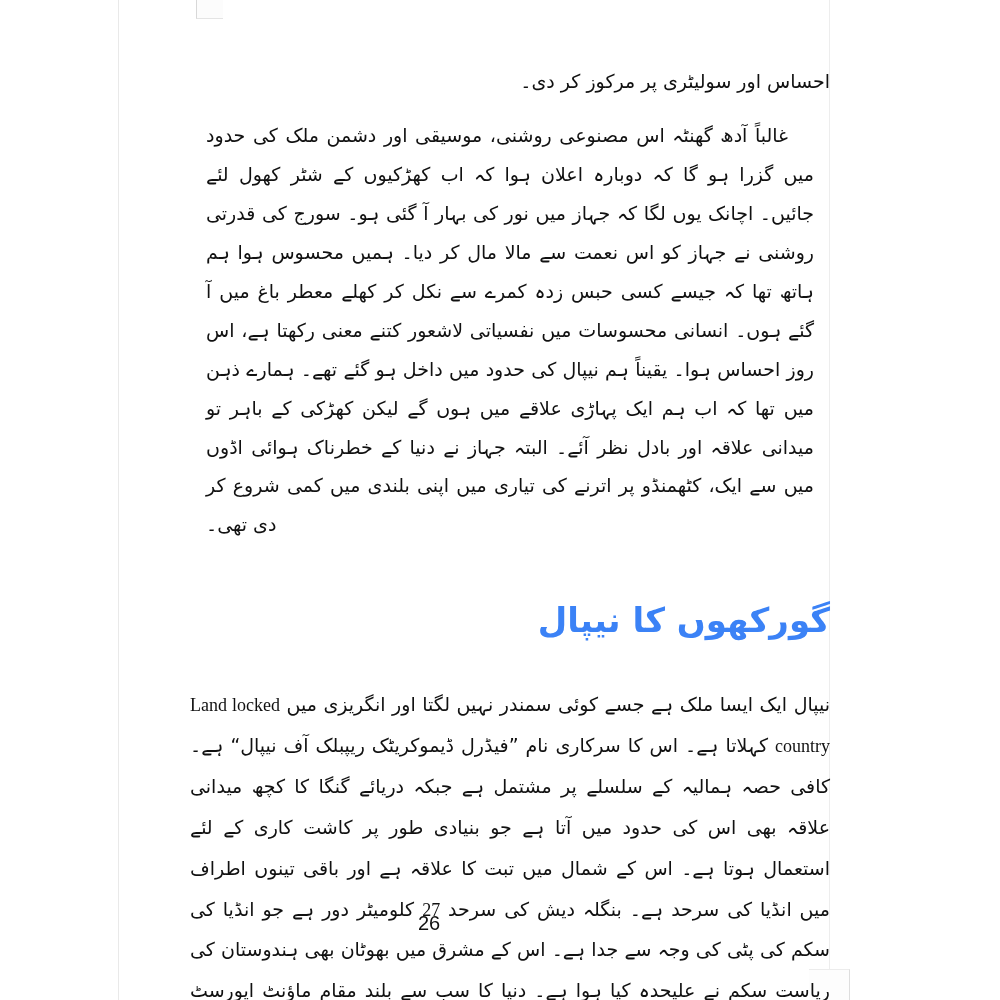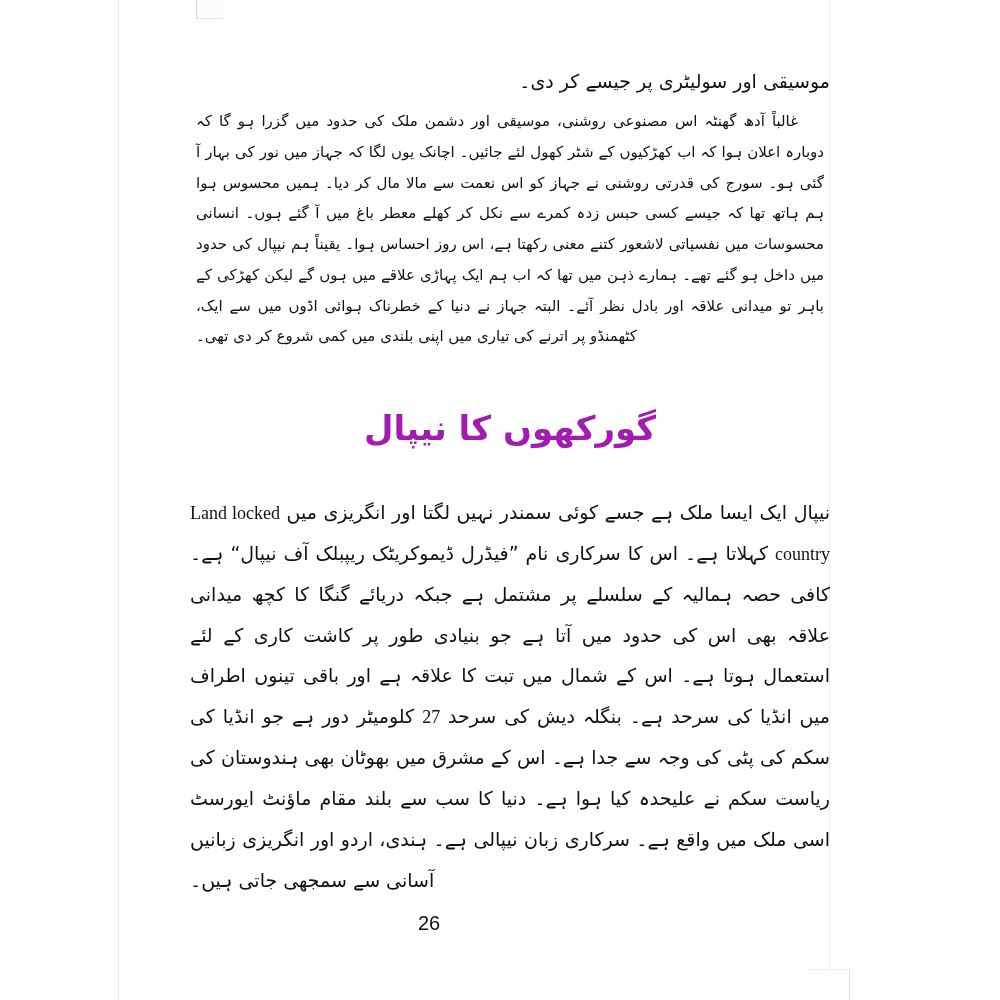--- a/index.html
+++ b/index.html
@@ -68,35 +68,34 @@
 
   .p-top {
     font-size: 19px;
     line-height: 2.0;
     margin: 0 0 2px 0;
     text-align: right;
     text-align-last: right;
   }
 
   .p-main-1 {
-    font-size: 15px;
+    font-size: 19px;
     line-height: 2.05;
-    margin: 6px;
+    margin: 16px;
     text-indent: 26px;
     text-align: justify;
     text-align-last: left;
   }
 
   .heading {
     margin: 56px 0 44px 0;
-    text-align: center;
     direction: rtl;
     font-size: 34px;
     font-weight: bold;
-    color: #a21caf;
+    color: #3b82f6;
     font-family: "DejaVu Sans", sans-serif;
     letter-spacing: 0;
   }
 
   .p-main-2 {
     font-size: 19px;
     line-height: 2.15;
     margin: 0;
     text-align: justify;
     text-align-last: left;
@@ -124,21 +123,21 @@
 
 <div class="page">
 
   <div class="scan-edge-left"></div>
   <div class="scan-edge-right"></div>
   <div class="scan-fold-top"></div>
   <div class="scan-fold-bottom"></div>
 
   <div class="content">
 
-    <p class="para p-top">موسیقی اور سولیٹری پر جیسے کر دی۔</p>
+    <p class="para p-top">احساس اور سولیٹری پر مرکوز کر دی۔</p>
 
     <p class="para p-main-1">غالباً آدھ گھنٹہ اس مصنوعی روشنی، موسیقی اور دشمن ملک کی حدود میں گزرا ہو گا کہ دوبارہ اعلان ہوا کہ اب کھڑکیوں کے شٹر کھول لئے جائیں۔ اچانک یوں لگا کہ جہاز میں نور کی بہار آ گئی ہو۔ سورج کی قدرتی روشنی نے جہاز کو اس نعمت سے مالا مال کر دیا۔ ہمیں محسوس ہوا ہم ہاتھ تھا کہ جیسے کسی حبس زدہ کمرے سے نکل کر کھلے معطر باغ میں آ گئے ہوں۔ انسانی محسوسات میں نفسیاتی لاشعور کتنے معنی رکھتا ہے، اس روز احساس ہوا۔ یقیناً ہم نیپال کی حدود میں داخل ہو گئے تھے۔ ہمارے ذہن میں تھا کہ اب ہم ایک پہاڑی علاقے میں ہوں گے لیکن کھڑکی کے باہر تو میدانی علاقہ اور بادل نظر آئے۔ البتہ جہاز نے دنیا کے خطرناک ہوائی اڈوں میں سے ایک، کٹھمنڈو پر اترنے کی تیاری میں اپنی بلندی میں کمی شروع کر دی تھی۔</p>
 
     <h1 class="heading">گورکھوں کا نیپال</h1>
 
     <p class="para p-main-2"><span>نیپال ایک ایسا ملک ہے جسے کوئی سمندر نہیں لگتا اور انگریزی میں </span><span class="latin">Land locked country</span><span> کہلاتا ہے۔ اس کا سرکاری نام ”فیڈرل ڈیموکریٹک ریپبلک آف نیپال“ ہے۔ کافی حصہ ہمالیہ کے سلسلے پر مشتمل ہے جبکہ دریائے گنگا کا کچھ میدانی علاقہ بھی اس کی حدود میں آتا ہے جو بنیادی طور پر کاشت کاری کے لئے استعمال ہوتا ہے۔ اس کے شمال میں تبت کا علاقہ ہے اور باقی تینوں اطراف میں انڈیا کی سرحد ہے۔ بنگلہ دیش کی سرحد </span><span class="latin">27</span><span> کلومیٹر دور ہے جو انڈیا کی سکم کی پٹی کی وجہ سے جدا ہے۔ اس کے مشرق میں بھوٹان بھی ہندوستان کی ریاست سکم نے علیحدہ کیا ہوا ہے۔ دنیا کا سب سے بلند مقام ماؤنٹ ایورسٹ اسی ملک میں واقع ہے۔ سرکاری زبان نیپالی ہے۔ ہندی، اردو اور انگریزی زبانیں آسانی سے سمجھی جاتی ہیں۔</span></p>
 
   </div>
 
   <div class="page-number">26</div>

